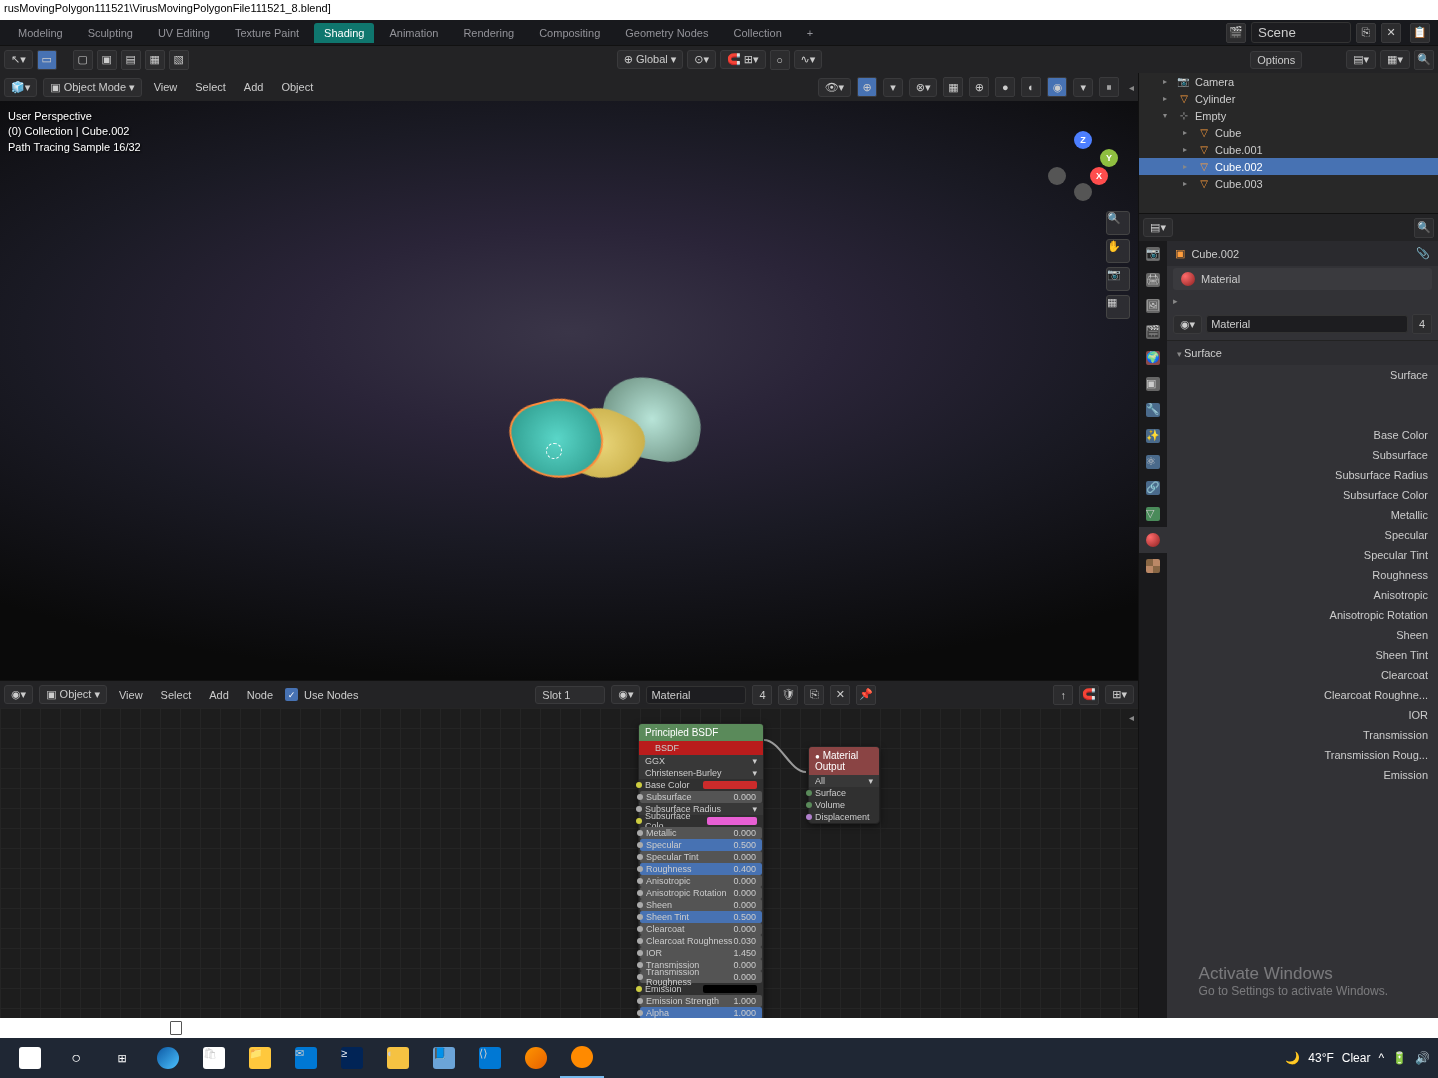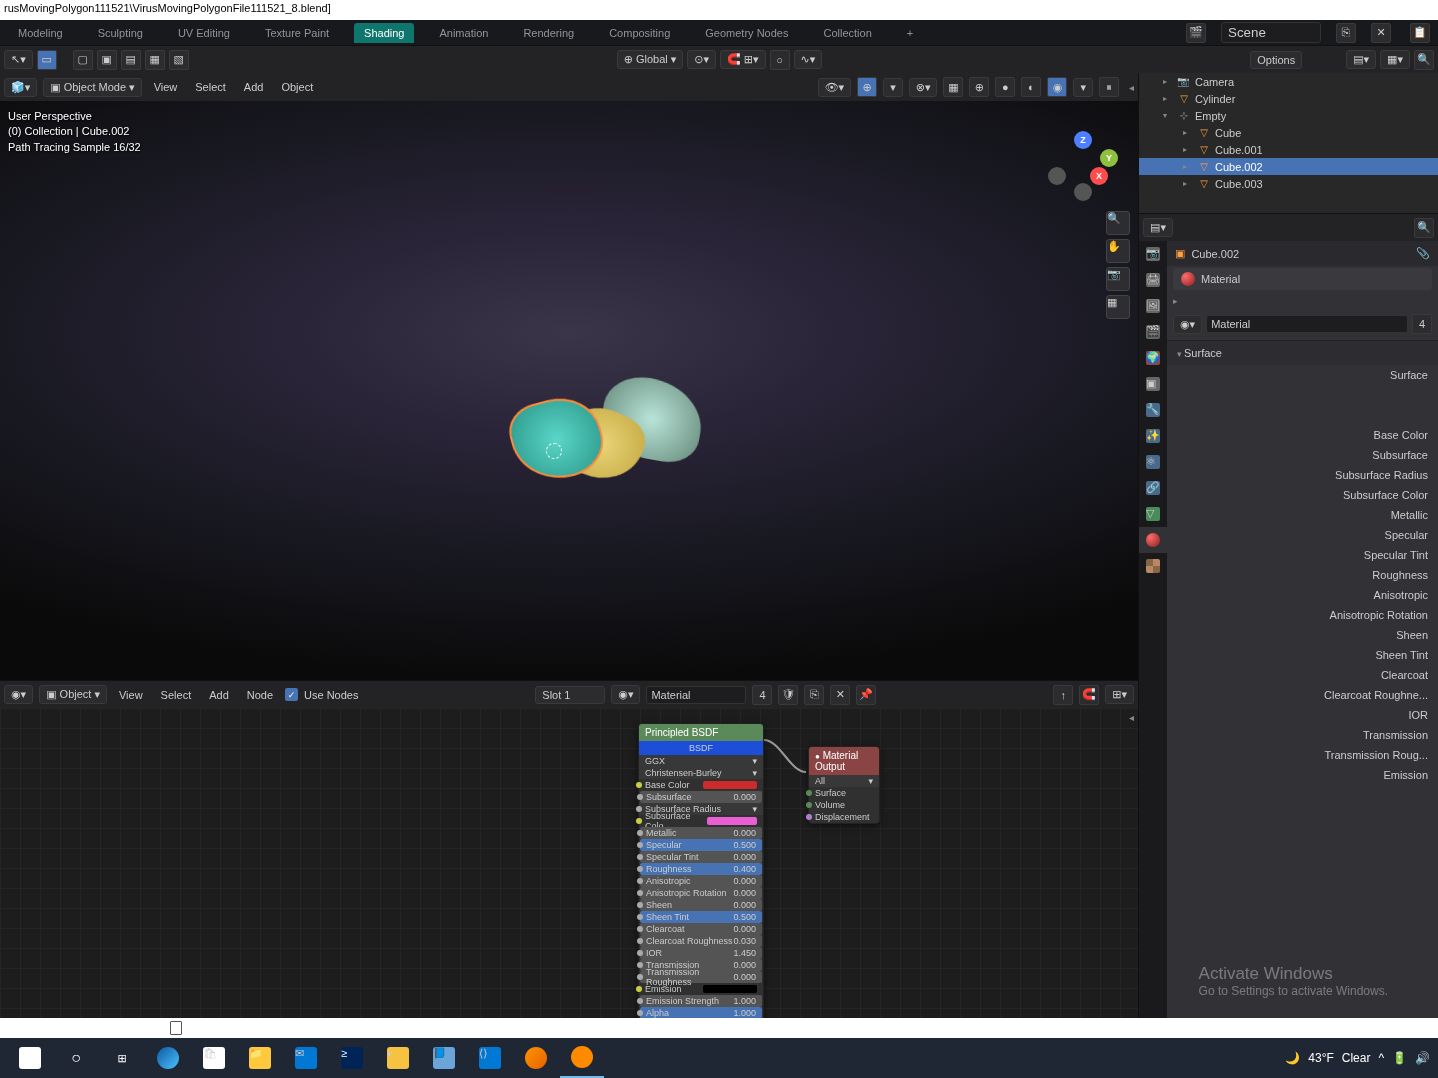--- a/index.html
+++ b/index.html
@@ -1,20 +1,20 @@
 <!DOCTYPE html>
 <html><head>
 <meta charset="utf-8">
 <style>
 * { margin: 0; padding: 0; box-sizing: border-box; font-family: -apple-system, BlinkMacSystemFont, "Segoe UI", sans-serif; }
 body { width: 1438px; height: 1078px; background: #1a1a1a; overflow: hidden; position: relative; color: #ccc; font-size: 11px; }
 
 .titlebar { height: 20px; background: #fff; color: #000; padding: 2px 4px; font-size: 11px; }
 
-.topmenu { height: 25px; background: #18191d; display: flex; align-items: center; padding: 0 8px; gap: 15px; }
+.topmenu { height: 25px; background: #18191d; display: flex; align-items: center; padding: 0 8px; gap: 5px; }
 .topmenu .tab { padding: 4px 10px; color: #939399; cursor: pointer; }
 .topmenu .tab.active { background: #0f766e; color: #fff; border-radius: 3px 3px 0 0; }
 .topmenu .spacer { flex: 1; }
 .scene-input { background: #1d1d20; border: 1px solid #333; padding: 2px 6px; color: #ccc; width: 100px; border-radius: 3px; }
 
 .toolbar { height: 28px; background: #232325; display: flex; align-items: center; padding: 0 4px; gap: 4px; border-top: 1px solid #111; }
 .dropdown-btn { background: #2c2c2e; border: 1px solid #3a3a3c; color: #ccc; padding: 2px 6px; border-radius: 3px; font-size: 11px; cursor: pointer; }
 .icon-btn { width: 20px; height: 20px; background: #2c2c2e; border: 1px solid #3a3a3c; display: flex; align-items: center; justify-content: center; border-radius: 2px; cursor: pointer; }
 .icon-btn.active { background: #4772b3; }
 
@@ -40,21 +40,21 @@
 .cursor-3d { position: absolute; left: 48%; top: 59%; width: 16px; height: 16px; border: 1px dashed #fff; border-radius: 50%; }
 
 .node-editor-header { height: 28px; background: #232325; display: flex; align-items: center; padding: 0 4px; gap: 6px; border-top: 1px solid #111; }
 .node-editor { flex: 0 0 370px; background: #1d1d1d; background-image: linear-gradient(#252525 1px, transparent 1px), linear-gradient(90deg, #252525 1px, transparent 1px); background-size: 20px 20px; position: relative; }
 .node-name-bottom { position: absolute; bottom: 8px; left: 18px; color: #aaa; }
 
 .node { position: absolute; background: #303030; border: 1px solid #222; border-radius: 4px; font-size: 9px; box-shadow: 0 2px 6px rgba(0,0,0,0.5); }
 .node-header { padding: 3px 6px; font-size: 10px; border-radius: 3px 3px 0 0; }
 .node-principled { left: 638px; top: 15px; width: 126px; }
 .node-principled .node-header { background: #5a8a5a; color: #fff; }
-.node-output-hdr { text-align: center; padding: 2px 16px; background: #1d4ed8; }
+.node-output-hdr { text-align: left; padding: 2px 16px; background: #b91c1c; }
 .node-row { display: flex; justify-content: space-between; padding: 2px 6px; align-items: center; height: 12px; position: relative; }
 .node-row.select { background: #383838; }
 .node-row.slider { background: #545454; margin: 0 1px; border-radius: 2px; }
 .node-row.slider.blue { background: #4772b3; }
 .node-row .socket { position: absolute; width: 6px; height: 6px; border-radius: 50%; left: -3px; top: 3px; }
 .sock-gray { background: #aaa; }
 .sock-yellow { background: #cccc40; }
 .sock-purple { background: #b080cc; }
 .color-swatch { width: 54px; height: 8px; border-radius: 2px; }
 

